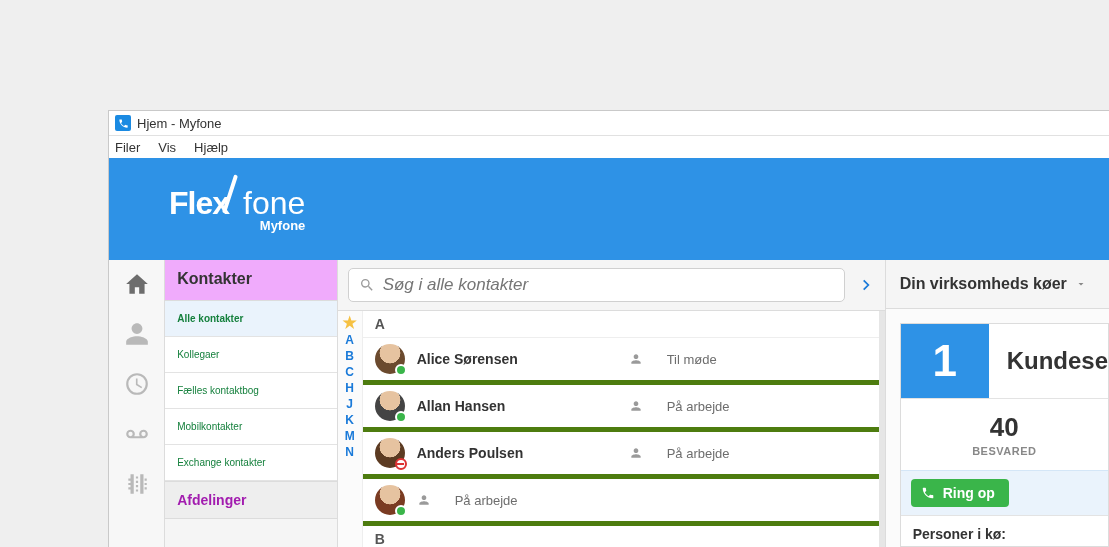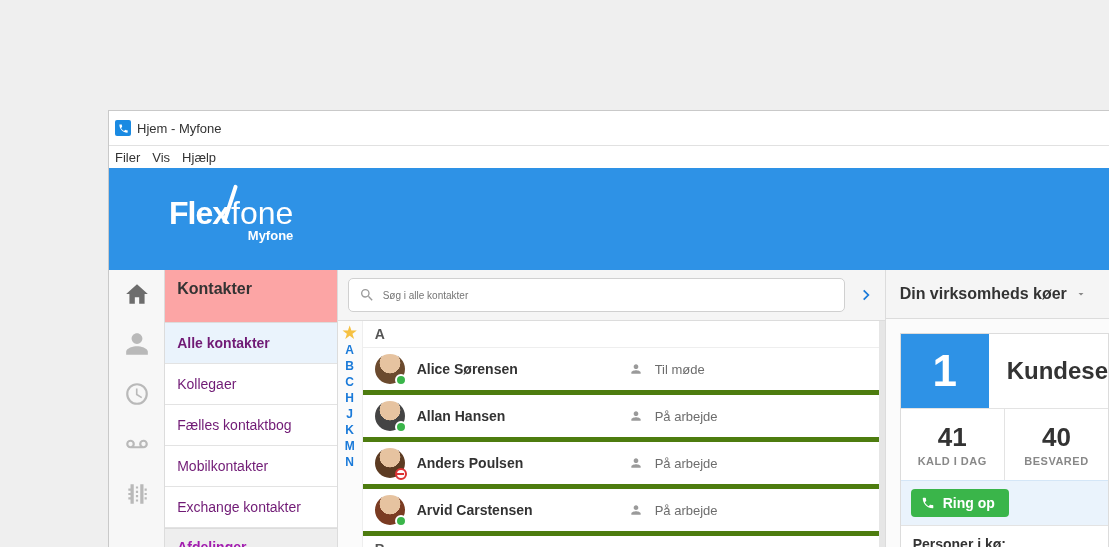--- a/index.html
+++ b/index.html
@@ -21,21 +21,21 @@
     right: 0;
     bottom: 0;
     background: #fff;
     border: 1px solid #c9c9c9;
     border-right: none;
     border-bottom: none;
     overflow: hidden;
   }
   
   .titlebar {
-    height: 35px;
+    height: 25px;
     display: flex;
     align-items: center;
     padding: 0 6px;
     background: #fff;
     border-bottom: 1px solid #e1e1e1;
     font-size: 13px;
     color: #333;
   }
   .titlebar .app-icon {
     width: 16px; height: 16px;
@@ -47,21 +47,21 @@
   .titlebar .app-icon svg { width: 11px; height: 11px; fill: #fff; }
   
   .menubar {
     height: 22px;
     display: flex;
     align-items: center;
     padding: 0 6px;
     background: #fff;
     font-size: 13px;
     color: #333;
-    gap: 12px;
+    gap: 18px;
   }
   .menubar .menu-item { cursor: default; }
   
   .banner {
     background: #2e92e6;
     height: 102px;
     display: flex;
     align-items: center;
     padding-left: 60px;
   }
@@ -69,21 +69,21 @@
   .brand-top { display: flex; align-items: baseline; }
   .brand-flex { font-size: 32px; font-weight: 700; letter-spacing: -1px; position: relative; }
   .brand-flex .slash {
     position: absolute;
     left: 59px; top: -11px;
     width: 4px; height: 40px;
     background: #fff;
     transform: rotate(18deg);
     border-radius: 2px;
   }
-  .brand-fone { font-size: 32px; font-weight: 300; margin-left: 2px; }
+  .brand-fone { font-size: 32px; font-weight: 300; margin-left: 14px; }
   .brand-sub { font-size: 13px; font-weight: 700; align-self: flex-end; margin-top: -4px; }
   
   .main {
     display: flex;
     height: calc(100% - 149px);
   }
   
   .rail {
     width: 58px;
     background: #f7f7f7;
@@ -107,28 +107,28 @@
     width: 178px;
     background: #f5f5f5;
     border-right: 1px solid #dcdcdc;
     display: flex;
     flex-direction: column;
   }
   .sidebar-header {
     font-size: 16px;
     font-weight: 700;
     color: #333;
-    padding: 10px 12px 24px;
-    background: #fca5a5;
+    padding: 10px 12px 12px;
+    background: #f0abfc;
     border-bottom: 1px solid #dcdcdc;
   }
   .sidebar-item {
     padding: 12px 12px;
-    font-size: 14px;
-    color: #701a75;
+    font-size: 10px;
+    color: #15803d;
     border-bottom: 1px solid #e3e3e3;
     cursor: pointer;
     background: #fff;
   }
   .sidebar-item.selected {
     background: #eaf3fc;
     font-weight: 700;
   }
   .sidebar-section {
     padding: 10px 12px;
@@ -165,21 +165,21 @@
     height: 34px;
     display: flex;
     align-items: center;
     padding: 0 10px 0 34px;
   }
   .search-box svg {
     position: absolute; left: 10px; top: 50%; transform: translateY(-50%);
     width: 16px; height: 16px; fill: #9a9a9a;
   }
   .search-box input {
-    border: none; outline: none; width: 100%; font-size: 10px; color: #777;
+    border: none; outline: none; width: 100%; font-size: 17px; color: #777; font-style: italic;
   }
   .search-arrow {
     width: 18px; height: 18px; display: flex; align-items: center; justify-content: center;
     color: #1a7ad9; cursor: pointer;
   }
   .search-arrow svg { width: 14px; height: 14px; stroke: currentColor; stroke-width: 3; fill: none; }
   .contacts-body {
     flex: 1;
     display: flex;
     overflow: hidden;
@@ -241,21 +241,21 @@
   .presence.green { background: #3ab54a; }
   .presence.busy {
     background: #fff;
     border: 2px solid #d33;
     display: flex; align-items: center; justify-content: center;
   }
   .presence.busy::after {
     content: ""; display: block; width: 7px; height: 2px; background: #d33;
   }
   .contact-name { font-weight: 700; color: #333; flex: 0 0 200px; }
-  .contact-status { display: flex; align-items: center; gap: 12px; color: #6d6d6d; font-size: 13px; }
+  .contact-status { display: flex; align-items: center; gap: 24px; color: #6d6d6d; font-size: 13px; }
   .contact-status svg { width: 14px; height: 14px; fill: #9a9a9a; }
   
   .right {
     flex: 1;
     background: #fbfbfb;
     display: flex;
     flex-direction: column;
   }
   .right-head {
     height: 50px;
@@ -495,21 +495,20 @@
                 </svg>
               <span>På arbejde</span>
             </span>
           </div>
 
           <div class="contact-row">
             <span class="avatar">
               <span class="circle av-4"></span>
               <span class="presence green"></span>
             </span>
-            <span class="contact-name">Arvid Carstensen</span>
             <span class="contact-status">
               <svg viewBox="0 0 24 24">
                   <path d="M12 12c2.2 0 4-1.8 4-4s-1.8-4-4-4-4 1.8-4 4 1.8 4 4 4zm0 2c-2.7 0-8 1.3-8 4v2h16v-2c0-2.7-5.3-4-8-4z"></path>
                 </svg>
               <span>På arbejde</span>
             </span>
           </div>
 
           <div class="group-head">B</div>
 
@@ -531,24 +530,20 @@
             <path d="M7 10l5 5 5-5z"></path>
           </svg>
       </div>
 
       <div class="queue-card">
         <div class="queue-top">
           <div class="queue-num">1</div>
           <div class="queue-title">Kundese</div>
         </div>
         <div class="queue-stats">
-          <div class="stat">
-            <span class="stat-num">41</span>
-            <span class="stat-label">KALD I DAG</span>
-          </div>
           <div class="stat">
             <span class="stat-num">40</span>
             <span class="stat-label">BESVARED</span>
           </div>
         </div>
         <div class="queue-actions">
           <span class="ring-btn">
             <svg viewBox="0 0 24 24">
                 <path d="M6.6 10.8c1.4 2.8 3.8 5.2 6.6 6.6l2.2-2.2c.3-.3.7-.4 1-.2 1.2.4 2.4.6 3.7.6.6 0 1 .4 1 1V20c0 .6-.4 1-1 1C10.6 21 3 13.4 3 4c0-.6.4-1 1-1h3.4c.6 0 1 .4 1 1 0 1.3.2 2.5.6 3.7.1.3 0 .8-.2 1l-2.2 2.1z"></path>
               </svg>

